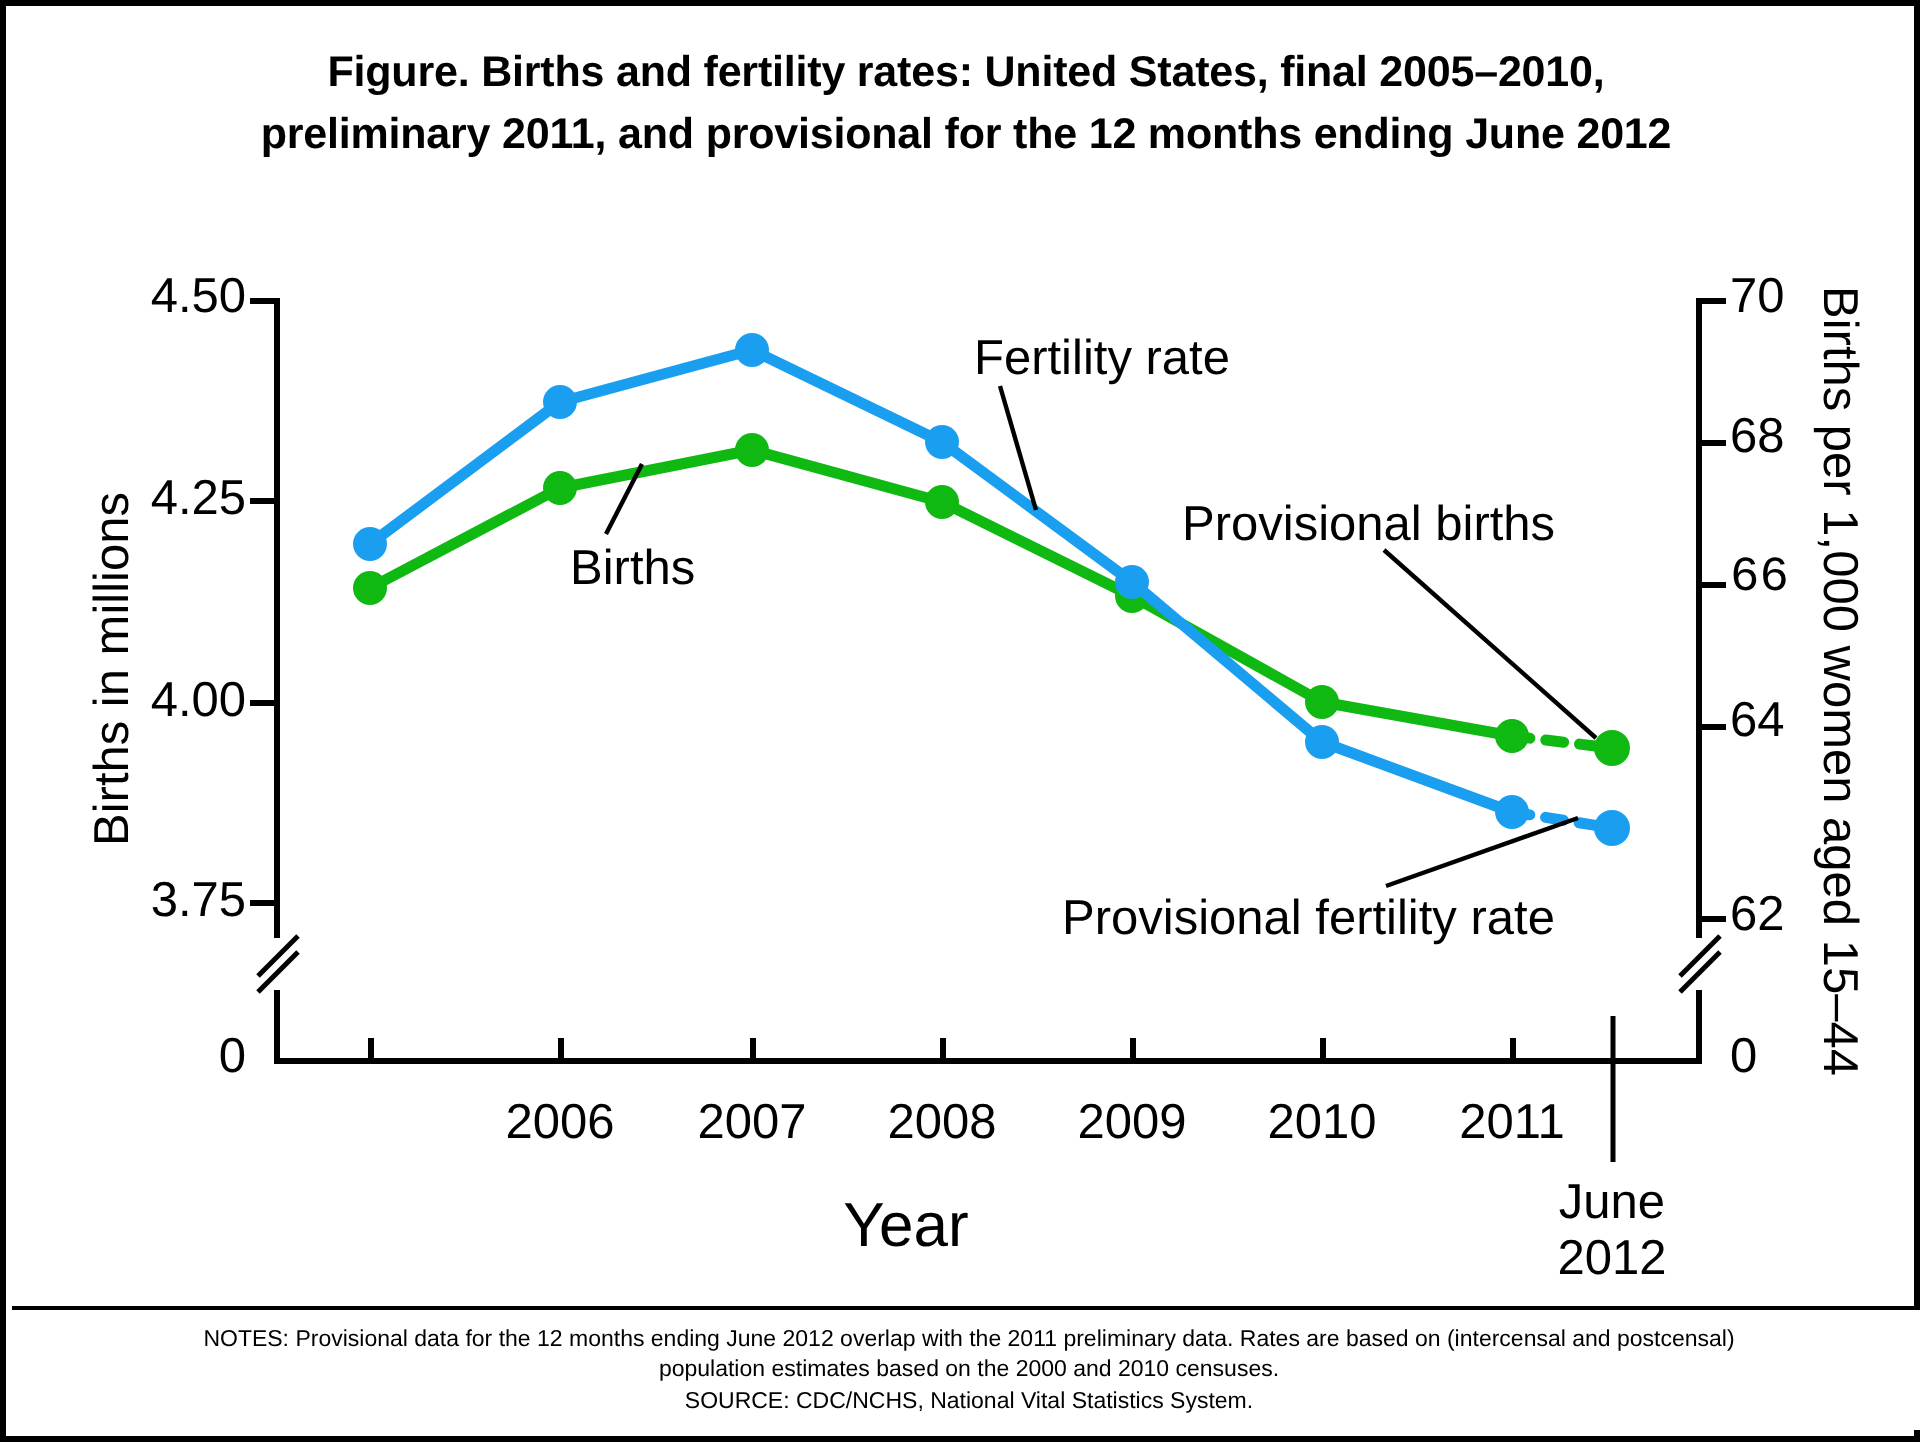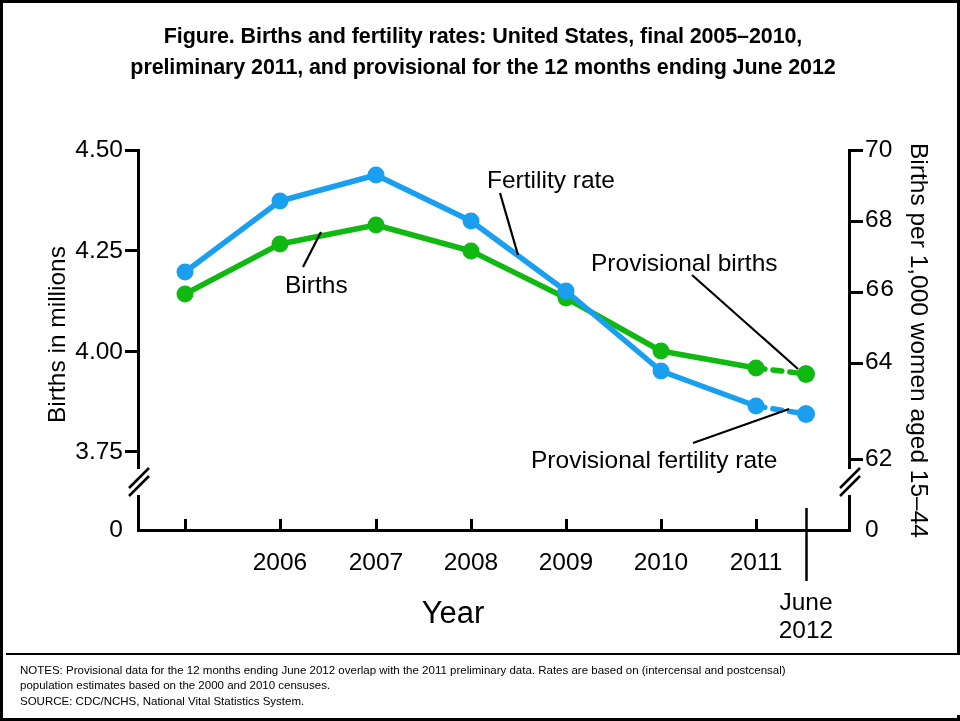--- a/index.html
+++ b/index.html
@@ -24,21 +24,21 @@
   #ytitle-right{position:absolute;font-size:24.5px;white-space:nowrap;
       transform:rotate(90deg);transform-origin:0 0;}
   #xtitle{position:absolute;font-size:31px;text-align:center;white-space:nowrap;}
 
   
   .annot{position:absolute;font-size:24.5px;white-space:nowrap;}
 
   
   #notes{position:absolute;left:3px;bottom:3px;width:954px;
          border-top:2px solid #000;box-sizing:border-box;
-         padding:8px 11px 6px 14px;font-size:11.5px;line-height:15.5px;background:#fff;}
+         padding:8px 11px 6px 14px;font-size:11.5px;line-height:15.5px;background:#fff;text-align:center;}
   #notes div{white-space:nowrap;}
 
   svg{display:block;}
 </style>
 </head>
 <body>
 
 <div id="figure">
 
   <div id="title">

